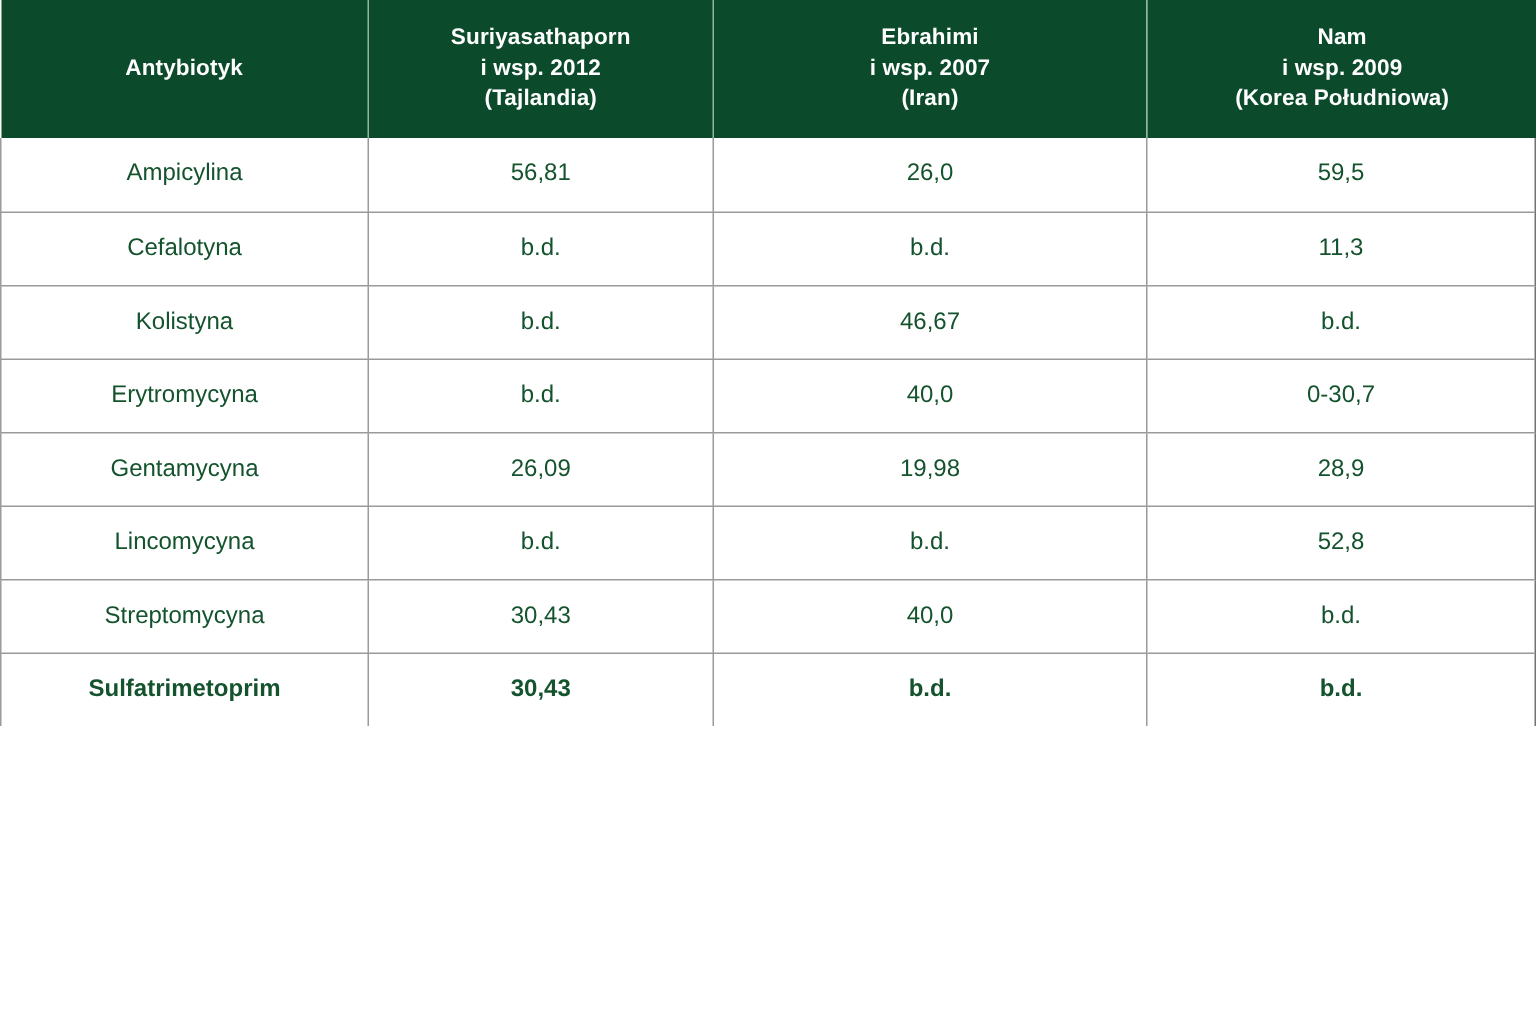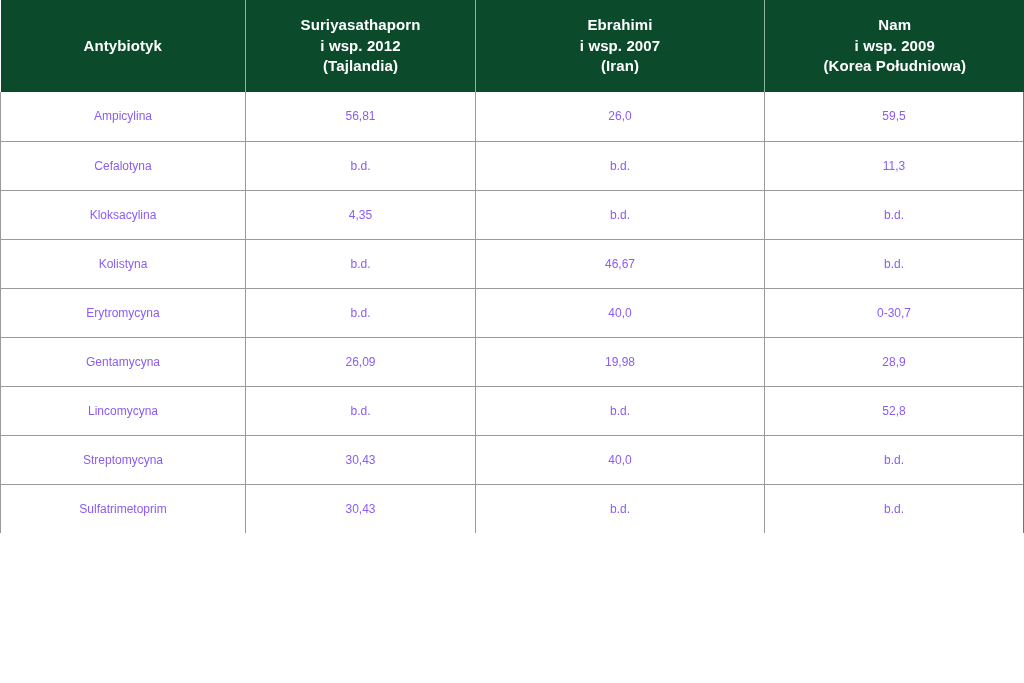--- a/index.html
+++ b/index.html
@@ -42,36 +42,37 @@
     box-sizing: border-box;
     border-right: 1px solid #8fb7a0;
     letter-spacing: 0.1px;
   }
   thead th:last-child { border-right: none; }
   thead th .hline { display: block; white-space: nowrap; }
 
   
   tbody td {
     height: 49px;
-    font-size: 12px;
-    color: #8b5cf6;
+    font-size: 16px;
+    color: #14532d;
     text-align: center;
     vertical-align: middle;
     background: #ffffff;
     border-bottom: 1px solid #9a9a9a;
     border-right: 1px solid #9a9a9a;
     padding: 0 6px;
     box-sizing: border-box;
     white-space: nowrap;
   }
   tbody td:last-child {
     border-right: 3px solid #737373;
   }
   tbody tr:last-child td {
     border-bottom: none;
+    font-weight: bold;
   }
 
   
   tbody tr td:first-child { border-left: 1px solid #9a9a9a; }
 </style>
 </head>
 <body>
 
 <table id="antibiotic-table">
   <colgroup>
@@ -109,26 +110,20 @@
         <td>26,0</td>
         <td>59,5</td>
       </tr>
       <tr>
         <td>Cefalotyna</td>
         <td>b.d.</td>
         <td>b.d.</td>
         <td>11,3</td>
       </tr>
       <tr>
-        <td>Kloksacylina</td>
-        <td>4,35</td>
-        <td>b.d.</td>
-        <td>b.d.</td>
-      </tr>
-      <tr>
         <td>Kolistyna</td>
         <td>b.d.</td>
         <td>46,67</td>
         <td>b.d.</td>
       </tr>
       <tr>
         <td>Erytromycyna</td>
         <td>b.d.</td>
         <td>40,0</td>
         <td>0-30,7</td>

